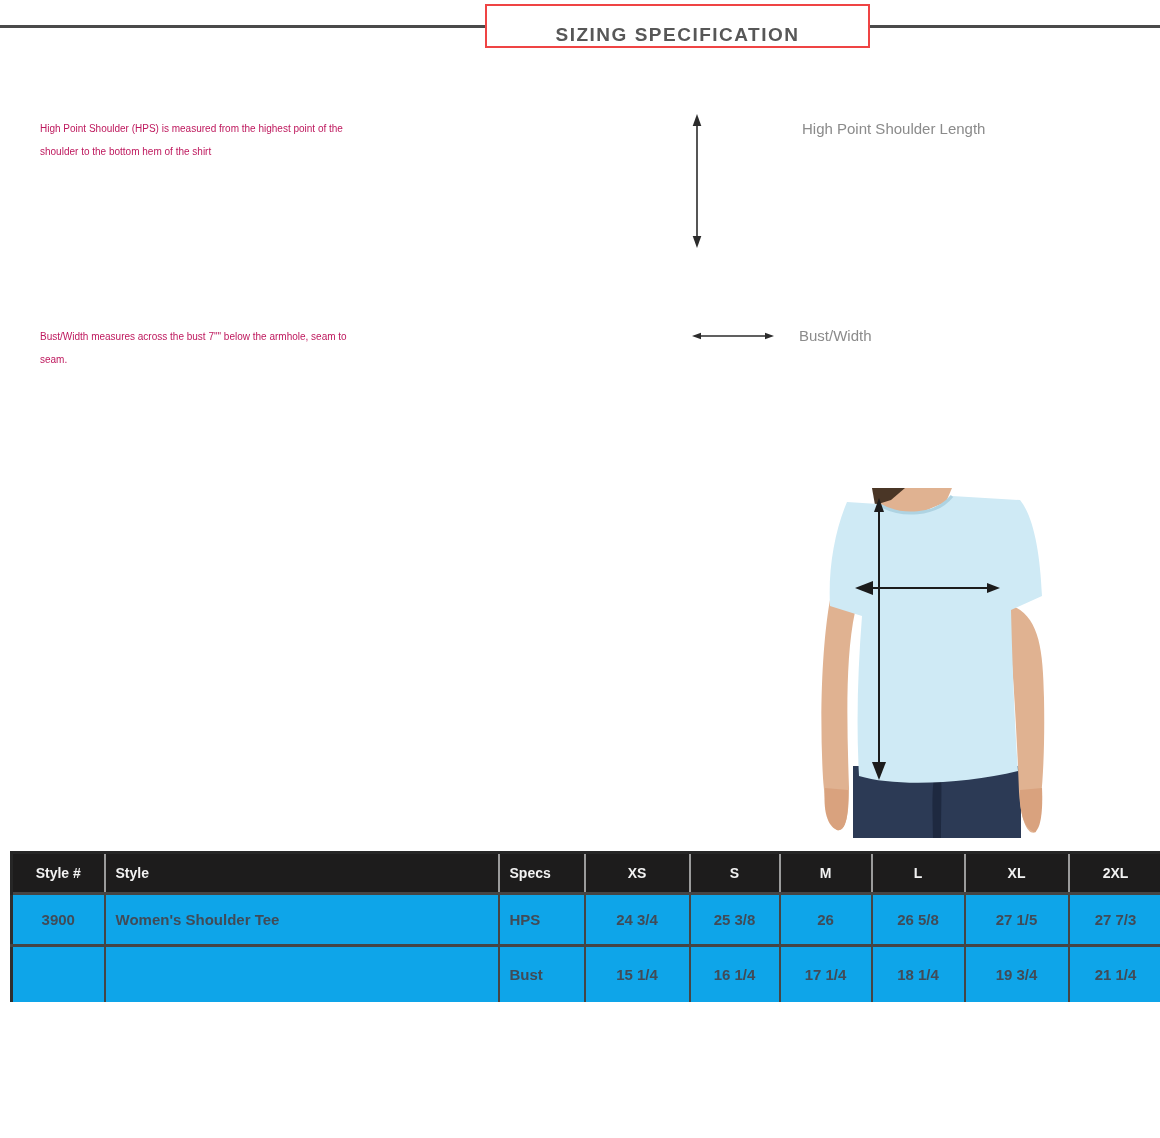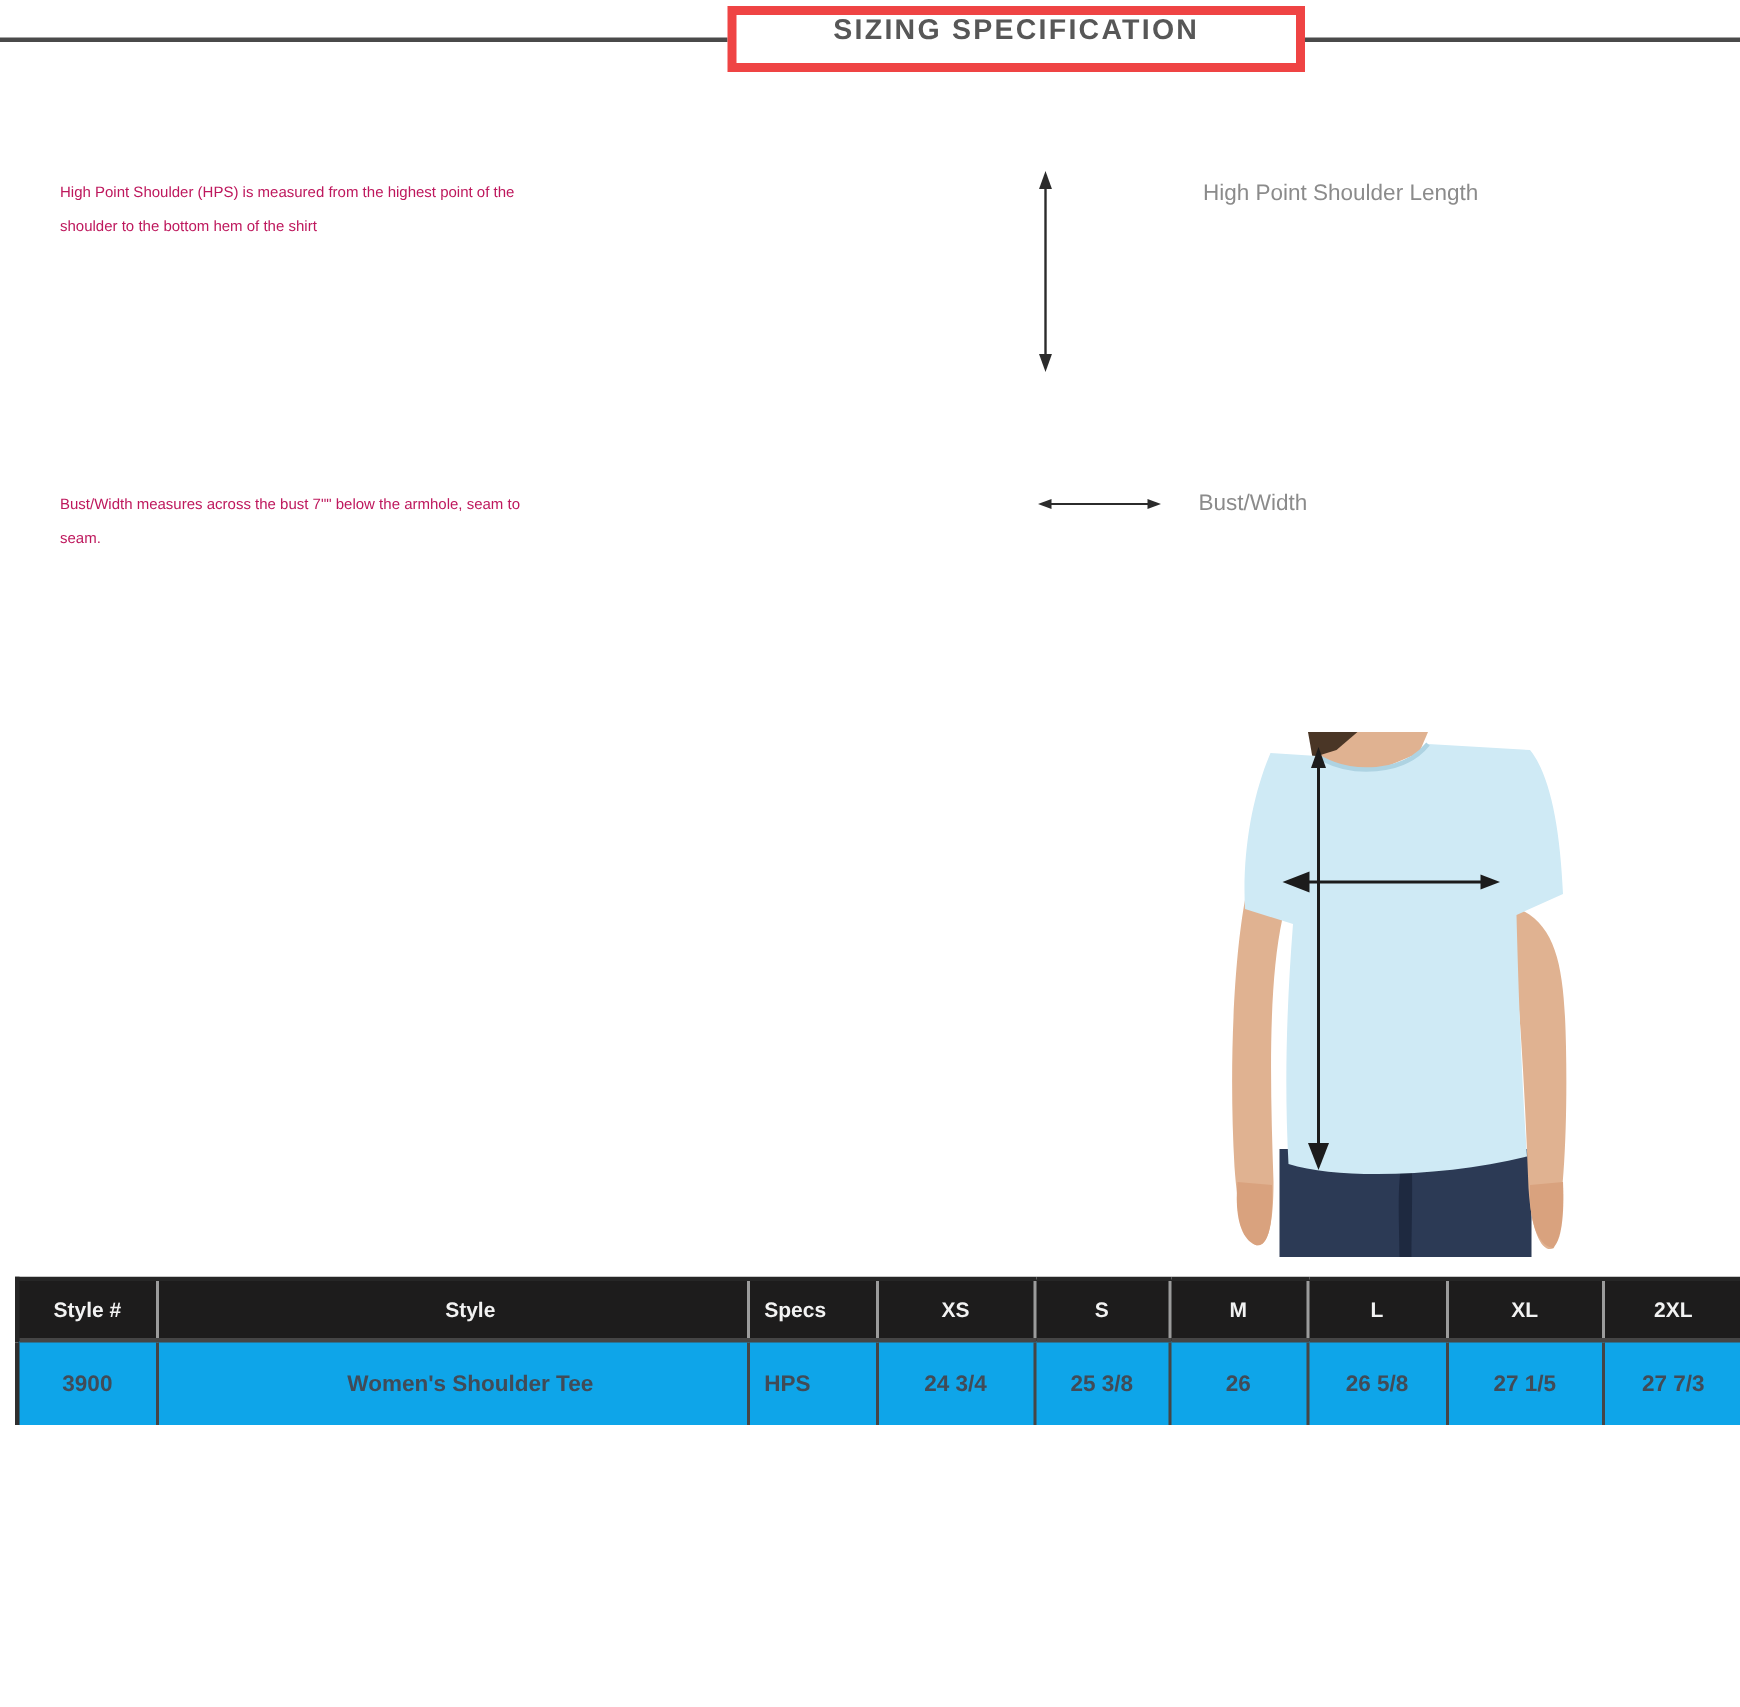--- a/index.html
+++ b/index.html
@@ -17,22 +17,22 @@
     height: 3px;
     background: #4a4a4a;
   }
   .rule-left  { top: 25px; left: 0;     width: 486px; }
   .rule-right { top: 25px; left: 869px; width: 291px; }
   .title-box {
     position: absolute;
     top: 4px; left: 485px;
     width: 385px; height: 44px;
     background: #ffffff;
-    border: 6px solid #ef4444;
-    display: flex; align-items: flex-start; justify-content: center;
+    border: 2px solid #ef4444;
+    display: flex; align-items: flex-end; justify-content: center;
     z-index: 2;
   }
   .title-box span {
     font-size: 19px;
     font-weight: bold;
     letter-spacing: 1.5px;
     color: #575757;
   }
 
   
@@ -95,21 +95,21 @@
     height: 52px;
     border: 2px solid #454545;
     border-top-width: 3px;
     border-bottom-width: 3px;
   }
   table.size td:first-child { border-left: 3px solid #2f2f2f; }
   table.size td:last-child  { border-right: none; }
   table.size tr:first-child td { border-top: none; }
   table.size tr:last-child td { border-bottom: none; height: 56px; }
   .c { text-align: center; }
-  .l { text-align: center; padding-left: 24px; }
+  .l { text-align: left; padding-left: 10px; }
   .l2 { text-align: left; padding-left: 10px; }
 </style>
 </head>
 <body>
 
 <div class="rule rule-left"></div>
 <div class="rule rule-right"></div>
 <div class="title-box">
   <span>SIZING SPECIFICATION</span>
 </div>
@@ -189,15 +189,26 @@
       <td class="c">3900</td>
       <td class="l">Women's Shoulder Tee</td>
       <td class="l2">HPS</td>
       <td class="c">24 3/4</td>
       <td class="c">25 3/8</td>
       <td class="c">26</td>
       <td class="c">26 5/8</td>
       <td class="c">27 1/5</td>
       <td class="c">27 7/3</td>
     </tr>
+    <tr>
+      <td class="c"></td>
+      <td class="l"></td>
+      <td class="l2">Bust</td>
+      <td class="c">15 1/4</td>
+      <td class="c">16 1/4</td>
+      <td class="c">17 1/4</td>
+      <td class="c">18 1/4</td>
+      <td class="c">19 3/4</td>
+      <td class="c">21 1/4</td>
+    </tr>
   </tbody>
     </table>
 </div>
 
 </body></html>

